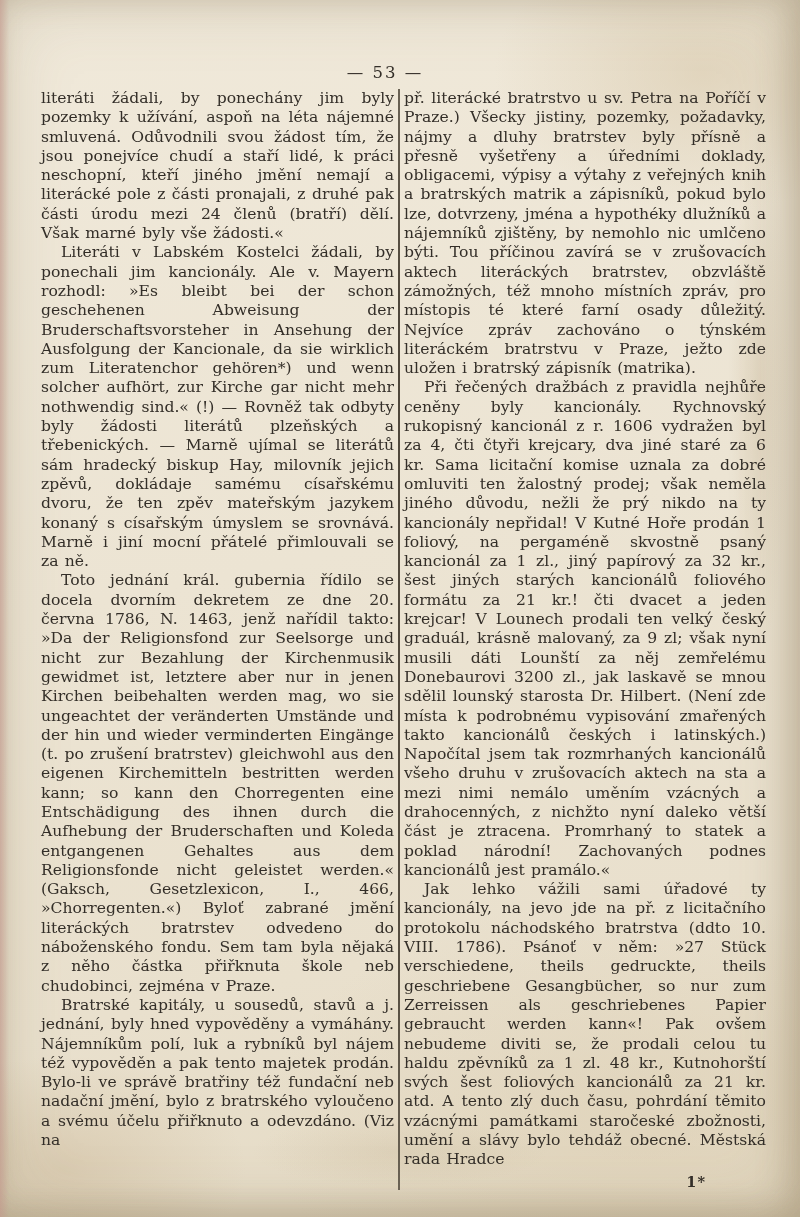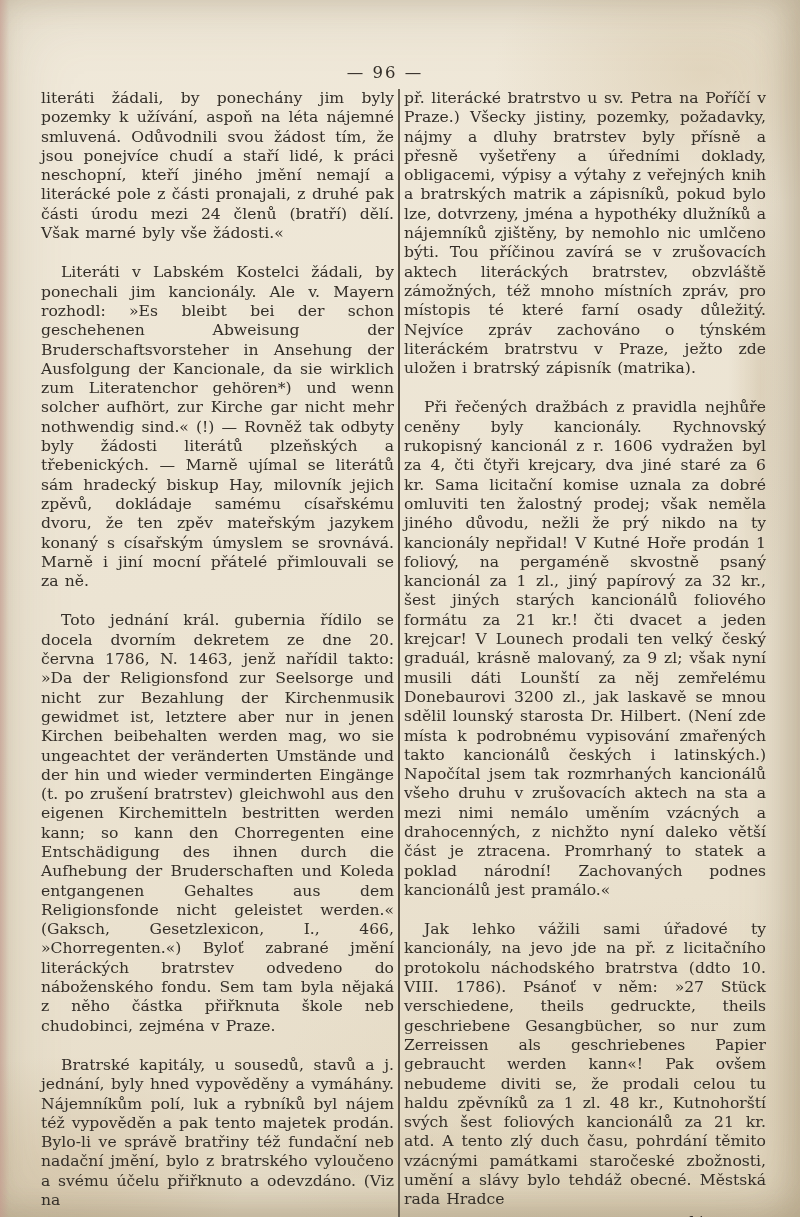--- a/index.html
+++ b/index.html
@@ -69,21 +69,21 @@
     background: linear-gradient(180deg, #6a6254, #4e463a 20%, #554d40 80%, #6a6254);
     margin: 0 4px 0 4px;
   }
   .para {
     margin: 0;
     font-size: 15.6px;
     line-height: 19.3px;
     word-spacing: 1.2px;
     text-align: justify;
   }
-  .indent { text-indent: 20px; margin-top: 20px; }
+  .indent { text-indent: 20px; }
   .footnote { margin-top: 11px; }
   .footnote-rule {
     width: 110px;
     height: 0;
     border-top: 1.4px solid #4e463c;
     margin: 0 0 6px 1px;
   }
   .footnote-text {
     margin: 0;
     font-size: 13.2px;
@@ -101,21 +101,21 @@
   }
 </style>
 </head>
 <body>
 
 <div class="page">
   <div class="edge-band"></div>
   <div class="stain-a"></div>
   <div class="stain-b"></div>
 
-  <div class="page-number">— 96 —</div>
+  <div class="page-number">— 53 —</div>
 
   <div class="columns">
     <div class="col col-left">
       <p class="para">literáti žádali, by ponechány jim byly pozemky k užívání, aspoň na léta nájemné smluvená. Odůvodnili svou žádost tím, že jsou ponejvíce chudí a staří lidé, k práci neschopní, kteří jiného jmění nemají a literácké pole z části pronajali, z druhé pak části úrodu mezi 24 členů (bratří) dělí. Však marné byly vše žádosti.«</p>
       <p class="para indent">Literáti v Labském Kostelci žádali, by ponechali jim kancionály. Ale v. Mayern rozhodl: »Es bleibt bei der schon geschehenen Abweisung der Bruderschaftsvorsteher in Ansehung der Ausfolgung der Kancionale, da sie wirklich zum Literatenchor gehören*) und wenn solcher aufhört, zur Kirche gar nicht mehr nothwendig sind.« (!) — Rovněž tak odbyty byly žádosti literátů plzeňských a třebenických. — Marně ujímal se literátů sám hradecký biskup Hay, milovník jejich zpěvů, dokládaje samému císařskému dvoru, že ten zpěv mateřským jazykem konaný s císařským úmyslem se srovnává. Marně i jiní mocní přátelé přimlouvali se za ně.</p>
       <p class="para indent">Toto jednání král. gubernia řídilo se docela dvorním dekretem ze dne 20. června 1786, N. 1463, jenž nařídil takto: »Da der Religionsfond zur Seelsorge und nicht zur Bezahlung der Kirchenmusik gewidmet ist, letztere aber nur in jenen Kirchen beibehalten werden mag, wo sie ungeachtet der veränderten Umstände und der hin und wieder verminderten Eingänge (t. po zrušení bratrstev) gleichwohl aus den eigenen Kirchemitteln bestritten werden kann; so kann den Chorregenten eine Entschädigung des ihnen durch die Aufhebung der Bruderschaften und Koleda entgangenen Gehaltes aus dem Religionsfonde nicht geleistet werden.« (Gaksch, Gesetzlexicon, I., 466, »Chorregenten.«) Byloť zabrané jmění literáckých bratrstev odvedeno do náboženského fondu. Sem tam byla nějaká z něho částka přiřknuta škole neb chudobinci, zejména v Praze.</p>
       <p class="para indent">Bratrské kapitály, u sousedů, stavů a j. jednání, byly hned vypověděny a vymáhány. Nájemníkům polí, luk a rybníků byl nájem též vypověděn a pak tento majetek prodán. Bylo-li ve správě bratřiny též fundační neb nadační jmění, bylo z bratrského vyloučeno a svému účelu přiřknuto a odevzdáno. (Viz na</p>
     </div>
 
     <div class="divider"></div>

